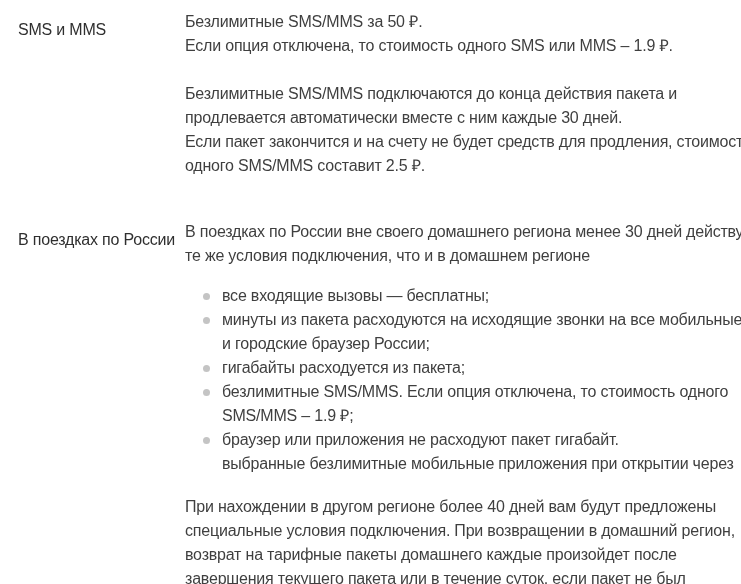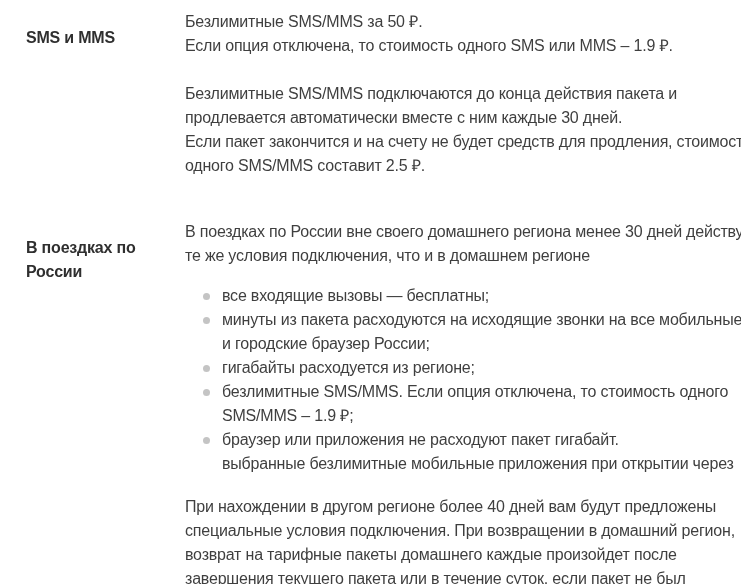--- a/index.html
+++ b/index.html
@@ -17,24 +17,24 @@
   }
   .section { display: flex; align-items: flex-start; }
   .section-gap { margin-top: 42px; }
   .col-heading {
     flex: 0 0 175px;
     width: 175px;
     font-weight: bold;
     color: #2f2f2f;
   }
   .col-heading h3 {
-    margin: 16px;
+    margin: 8px;
     font-size: 16px;
     line-height: 24px;
-    font-weight: bold;
+    font-weight: normal;
   }
   .col-content { flex: 1; min-width: 0; }
   .para { margin: 0 0 24px 0; }
   .para.no-gap { margin-bottom: 0; }
   .line { display: block; white-space: nowrap; }
   .bullets { list-style: none; margin: 16px; padding: 0; }
   .bullet-item { display: flex; align-items: flex-start; }
   .bullet {
     flex: 0 0 7px;
     width: 7px;
@@ -89,21 +89,21 @@
         <li class="bullet-item">
           <span class="bullet"></span>
           <span class="bullet-text">
             <span class="line">минуты из пакета расходуются на исходящие звонки на все мобильные</span>
             <span class="line">и городские браузер России;</span>
           </span>
         </li>
         <li class="bullet-item">
           <span class="bullet"></span>
           <span class="bullet-text">
-            <span class="line">гигабайты расходуется из регионе;</span>
+            <span class="line">гигабайты расходуется из пакета;</span>
           </span>
         </li>
         <li class="bullet-item">
           <span class="bullet"></span>
           <span class="bullet-text">
             <span class="line">безлимитные SMS/MMS. Если опция отключена, то стоимость одного</span>
             <span class="line">SMS/MMS – 1.9 ₽;</span>
           </span>
         </li>
         <li class="bullet-item">

